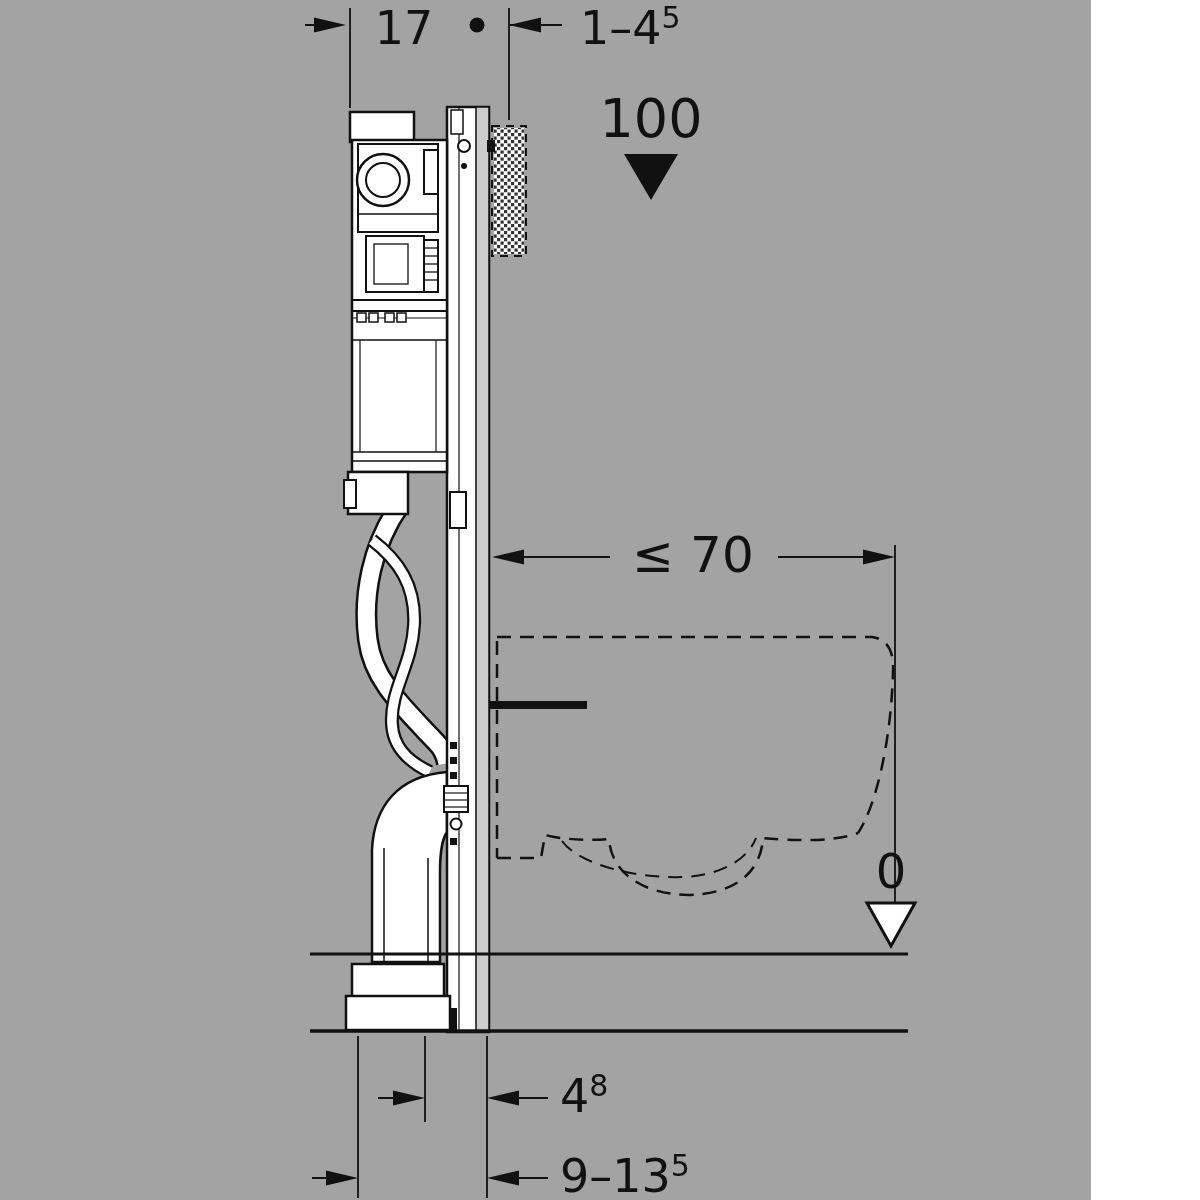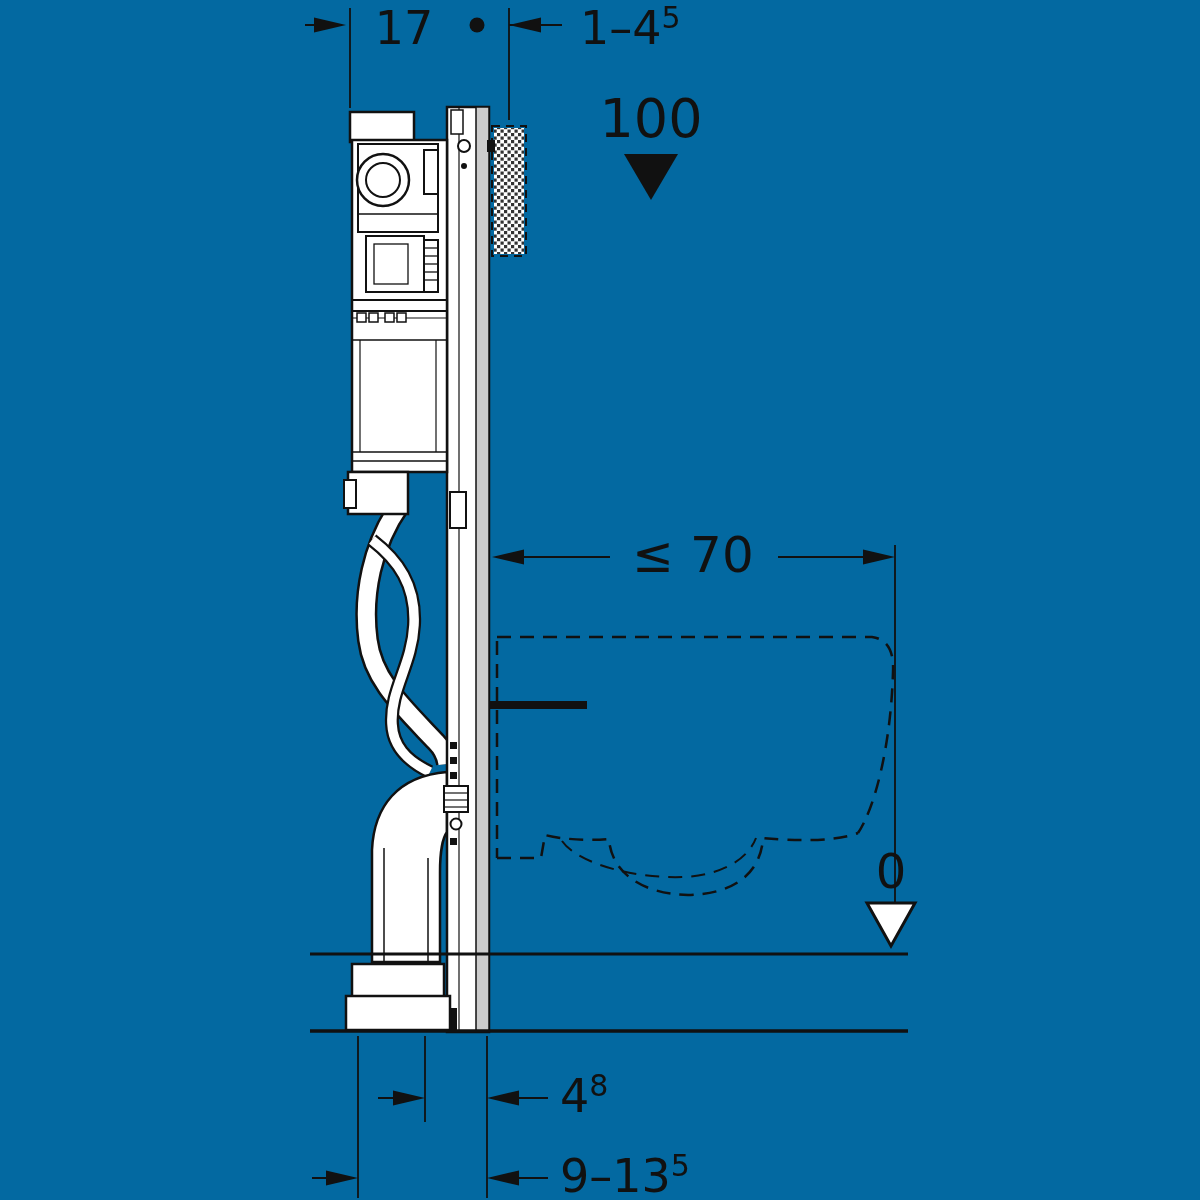--- a/index.html
+++ b/index.html
@@ -1,16 +1,16 @@
 <!DOCTYPE html>
 <html><head>
 <meta charset="utf-8">
 <style>
   html,body{margin:0;padding:0;background:#ffffff;}
-  .stage{width:1200px;height:1200px;position:relative;background:#0369a1;overflow:hidden;}
+  .stage{width:1091px;height:1200px;position:relative;background:#a3a3a3;overflow:hidden;}
   svg{display:block;}
   text{font-family:"DejaVu Sans","Liberation Sans",sans-serif;fill:#111111;}
   .dim-text{font-size:46px;}
   .dim-text-lg{font-size:54px;}
   .dim-text-md{font-size:50px;}
   .dim-text-zero{font-size:48px;}
   .sup{font-size:30px;}
 </style>
 </head>
 <body>

